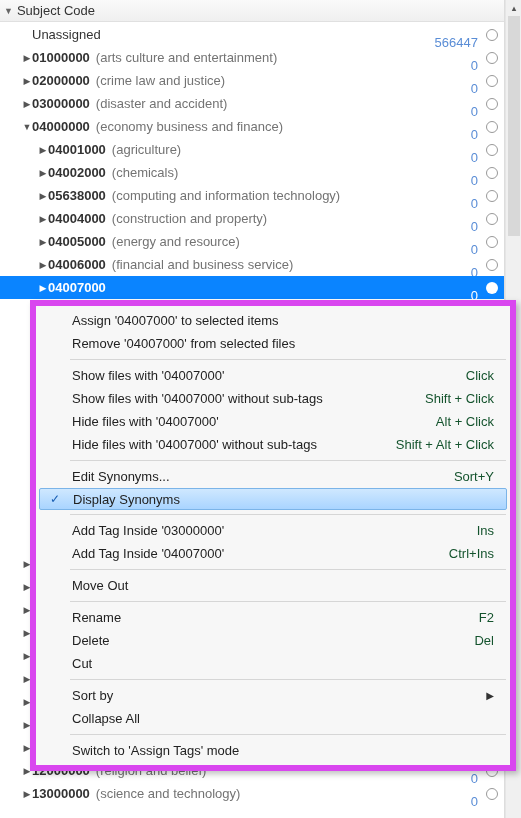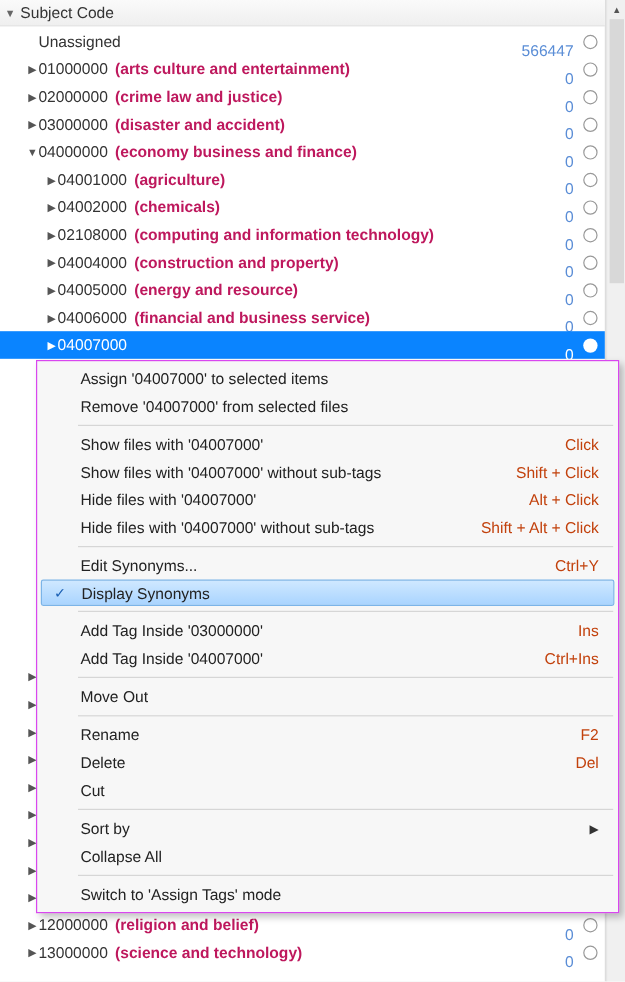--- a/index.html
+++ b/index.html
@@ -71,22 +71,22 @@
     color: #333;
     position: relative;
   }
   .row .arrow {
     width: 10px;
     font-size: 9px;
     color: #555;
     text-align: center;
   }
   .row .blank-arrow { width: 10px; }
-  .row .code { font-weight: normal; color: #333; }
-  .row .syn { color: #be185d; margin-left: 6px; font-weight: bold; }
+  .row .code { font-weight: bold; color: #333; }
+  .row .syn { color: #737373; margin-left: 6px; }
   .row .count {
     margin-left: auto;
     color: #5a8dd6;
     padding-right: 2px;
     margin-top: 16px;
   }
   .row .count.zero { color: #5a8dd6; }
   .row .radio {
     width: 12px;
     height: 12px;
@@ -109,21 +109,21 @@
   .row.selected .count,
   .row.selected .syn { color: #fff; }
   .row.selected .arrow { color: #fff; }
   .row.unassigned .code { color: #333; font-weight: normal; }
   .contextmenu {
     position: absolute;
     left: 30px;
     top: 300px;
     width: 486px;
     background: #f7f7f7;
-    border: 1px solid #d946ef;
+    border: 6px solid #d946ef;
     box-shadow: 3px 3px 6px rgba(0,0,0,0.25);
     padding: 3px 2px;
     z-index: 10;
   }
   .mitem {
     height: 23px;
     display: flex;
     align-items: center;
     padding-left: 34px;
     padding-right: 14px;
@@ -141,21 +141,21 @@
     height: 22px;
   }
   .mitem .check {
     position: absolute;
     left: 10px;
     color: #1a5fb4;
     font-size: 12px;
   }
   .mitem .shortcut {
     margin-left: auto;
-    color: #c2410c;
+    color: #14532d;
   }
   .mitem .subarrow {
     margin-left: auto;
     font-size: 10px;
     color: #333;
   }
   .msep {
     height: 1px;
     background: #d6d6d6;
     margin: 4px 2px 4px 32px;
@@ -222,21 +222,21 @@
     <div class="row indent-2">
       <span class="arrow">▶</span>
       <span class="code">04002000</span>
       <span class="syn">(chemicals)</span>
       <span class="count zero">0</span>
       <span class="radio"></span>
     </div>
 
     <div class="row indent-2">
       <span class="arrow">▶</span>
-      <span class="code">02108000</span>
+      <span class="code">05638000</span>
       <span class="syn">(computing and information technology)</span>
       <span class="count zero">0</span>
       <span class="radio"></span>
     </div>
 
     <div class="row indent-2">
       <span class="arrow">▶</span>
       <span class="code">04004000</span>
       <span class="syn">(construction and property)</span>
       <span class="count zero">0</span>
@@ -354,21 +354,21 @@
     <span>Hide files with '04007000'</span>
     <span class="shortcut">Alt + Click</span>
   </div>
   <div class="mitem">
     <span>Hide files with '04007000' without sub-tags</span>
     <span class="shortcut">Shift + Alt + Click</span>
   </div>
   <div class="msep"></div>
   <div class="mitem">
     <span>Edit Synonyms...</span>
-    <span class="shortcut">Ctrl+Y</span>
+    <span class="shortcut">Sort+Y</span>
   </div>
   <div class="mitem hl">
     <span class="check">✓</span>
     <span>Display Synonyms</span>
   </div>
   <div class="msep"></div>
   <div class="mitem">
     <span>Add Tag Inside '03000000'</span>
     <span class="shortcut">Ins</span>
   </div>

